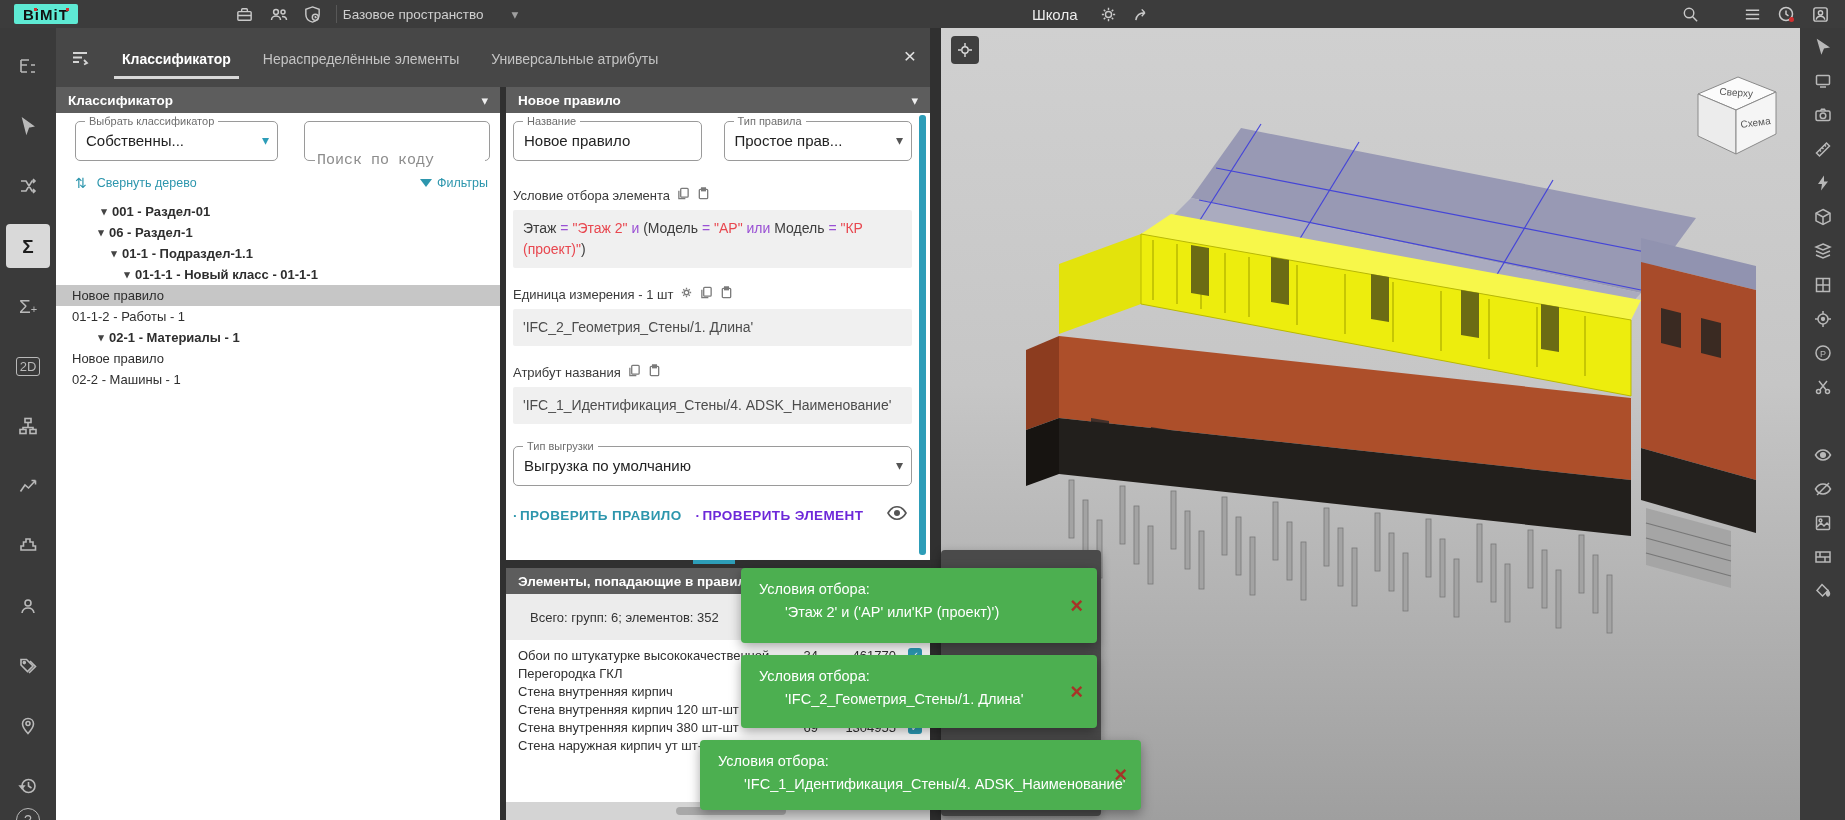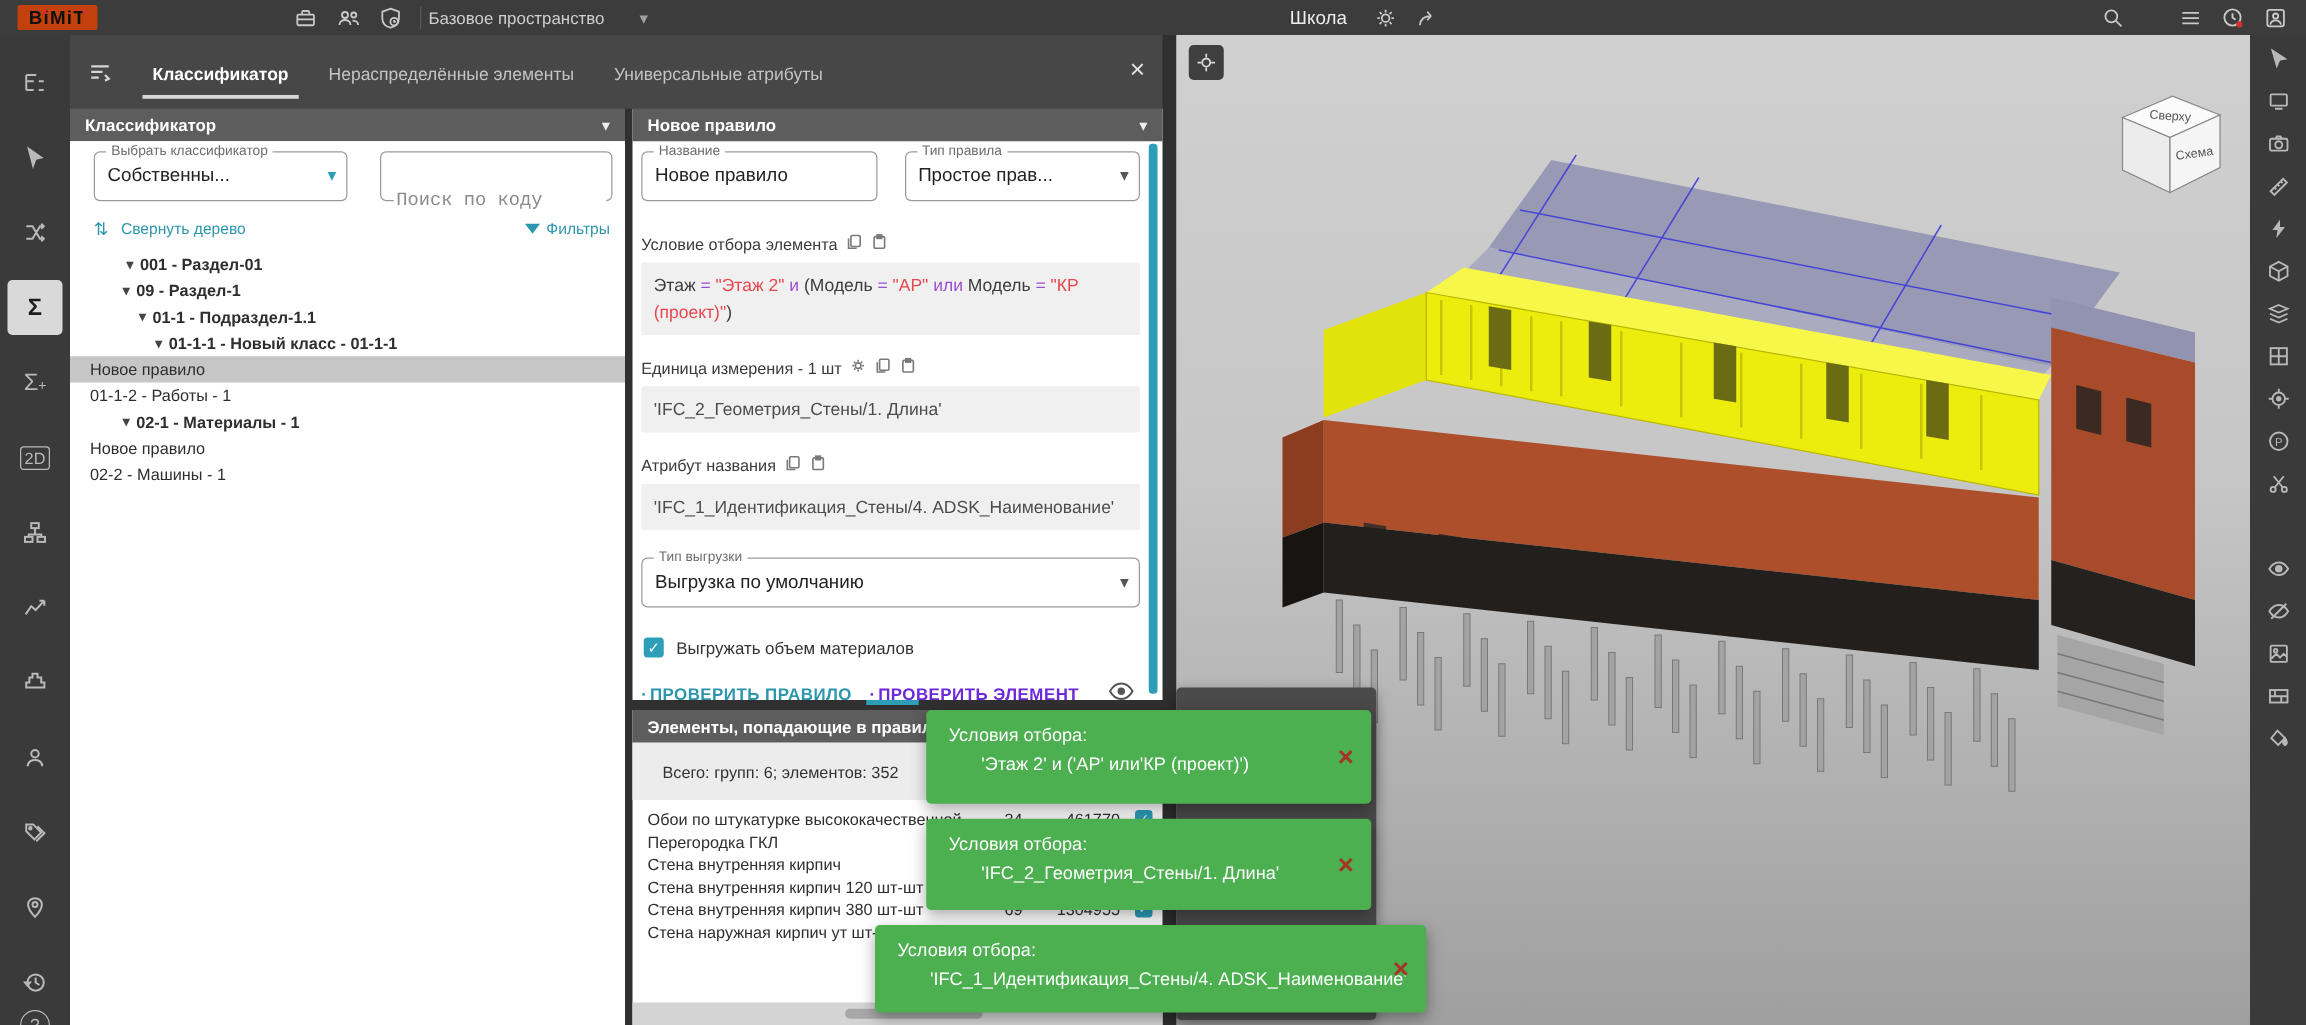--- a/index.html
+++ b/index.html
@@ -3,21 +3,21 @@
 <meta charset="utf-8">
 <style>
   html,body{margin:0;padding:0;}
   body{width:1845px;height:820px;overflow:hidden;background:#303030;
        font-family:"Liberation Sans",sans-serif;-webkit-font-smoothing:antialiased;}
   #app{position:relative;width:1845px;height:820px;background:#303030;}
   .abs{position:absolute;}
 
   
   #topbar{left:0;top:0;width:1845px;height:28px;background:#3c3c3c;display:flex;align-items:center;z-index:20;}
-  #logo{margin-left:14px;background:#c2410c;border-radius:2px;height:20px;display:flex;align-items:center;
+  #logo{margin-left:14px;background:#5eead4;border-radius:2px;height:20px;display:flex;align-items:center;
         padding:0 9px;font-weight:bold;font-size:15px;color:#111;letter-spacing:1px;position:relative;}
   .logo-dot{position:absolute;width:3px;height:3px;background:#d32f2f;top:4px;}
   .tb-ico{width:34px;height:24px;display:flex;align-items:center;justify-content:center;cursor:pointer;}
   .tb-ico svg{stroke:#c9c9c9;fill:none;stroke-width:1.5;}
   .tb-div{width:1px;height:18px;background:#585858;margin:0 6px;}
   #workspace{display:flex;align-items:center;color:#cfcfcf;font-size:13.5px;gap:28px;cursor:pointer;}
   .caret-down::before{content:"▾";}
   #proj-title{color:#ececec;font-size:15px;}
   .spacer{flex:1;}
 
@@ -315,21 +315,21 @@
           <span>Фильтры</span>
         </span>
       </div>
       <div id="tree">
         <div class="trow bold l0">
             <span class="tcaret caret-down"></span>
             <span>001 - Раздел-01</span>
           </div>
         <div class="trow bold l1">
             <span class="tcaret caret-down"></span>
-            <span>09 - Раздел-1</span>
+            <span>06 - Раздел-1</span>
           </div>
         <div class="trow bold l2">
             <span class="tcaret caret-down"></span>
             <span>01-1 - Подраздел-1.1</span>
           </div>
         <div class="trow bold l3">
             <span class="tcaret caret-down"></span>
             <span>01-1-1 - Новый класс - 01-1-1</span>
           </div>
         <div class="trow sel l4 noc">
@@ -416,24 +416,20 @@
       <div class="gray-box">'IFC_1_Идентификация_Стены/4. ADSK_Наименование'</div>
 
       <div class="fieldrow" style="padding:22px 18px 0 7px">
         <div class="ofield" style="flex:1;cursor:pointer">
           <span class="flabel">Тип выгрузки</span>
           <div class="fval">Выгрузка по умолчанию</div>
           <span class="fcaret caret-down"></span>
         </div>
       </div>
 
-      <div id="chkrow">
-        <span class="cbx"></span>
-        <span>Выгружать объем материалов</span>
-      </div>
 
       <div id="btnrow">
         <span class="txtbtn primary">ПРОВЕРИТЬ ПРАВИЛО</span>
         <span class="txtbtn disabled">ПРОВЕРИТЬ ЭЛЕМЕНТ</span>
         <span id="eye-btn">
           <svg width="22" height="22" viewBox="0 0 22 22">
               <path d="M2,11 C4.5,6.5 8,4.8 11,4.8 s6.5,1.7 9,6.2 C17.5,15.5 14,17.2 11,17.2 S4.5,15.5 2,11 Z" fill="none" stroke="#555" stroke-width="1.6"></path>
               <circle cx="11" cy="11" r="3" fill="#555"></circle>
             </svg>
         </span>

